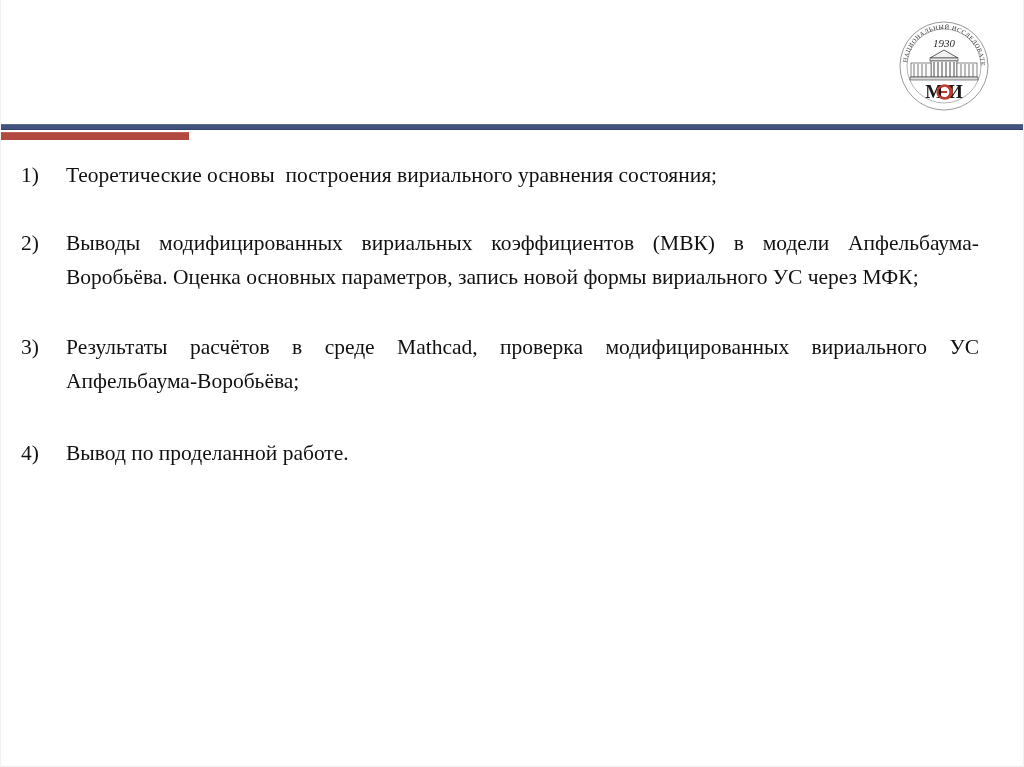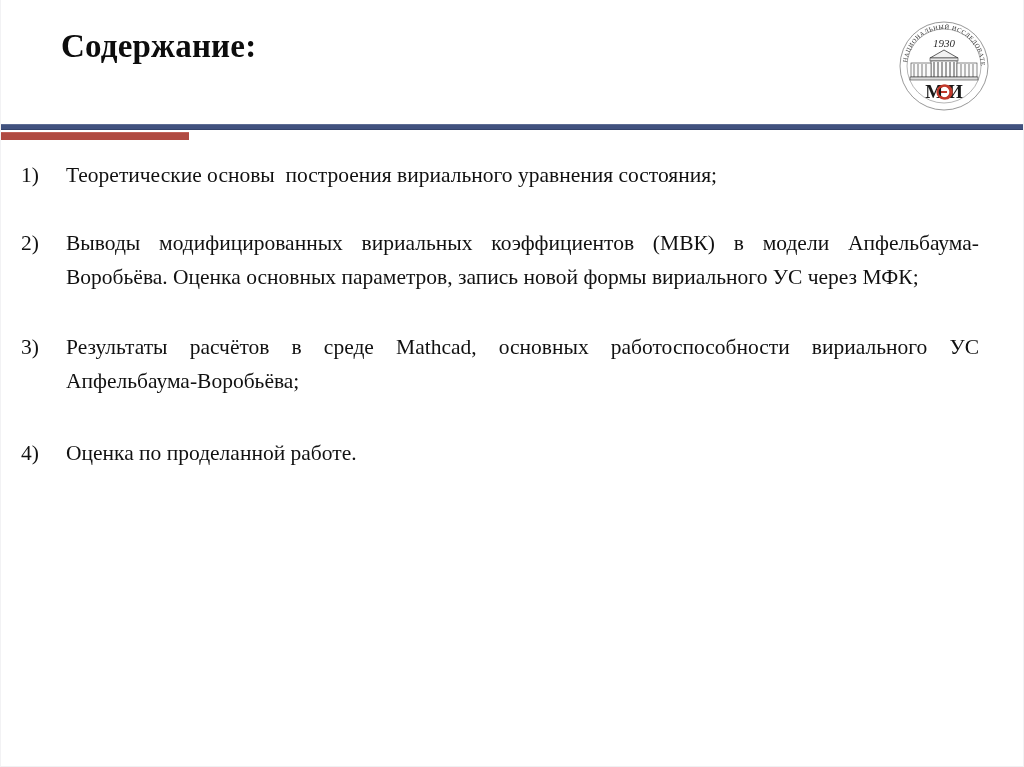--- a/index.html
+++ b/index.html
@@ -100,21 +100,20 @@
   }
   .gap-1 { height: 34px; }
   .gap-2 { height: 36px; }
   .gap-3 { height: 38px; }
 </style>
 </head>
 <body>
 
 <div class="slide">
 
-  <div class="title">Содержание:</div>
 
   <div class="logo">
     <svg width="100" height="100" viewBox="0 0 100 100">
 
       <circle cx="50" cy="50" r="44" fill="none" stroke="#6b6b6b" stroke-width="0.7"></circle>
       <circle cx="50" cy="50" r="37" fill="none" stroke="#6b6b6b" stroke-width="0.5"></circle>
       <defs>
         <path id="arcTop" d="M 13,50 A 37,37 0 0 1 87,50"></path>
       </defs>
       <text font-family="'Liberation Serif', serif" font-size="6.2" fill="#2b2b2b" letter-spacing="0.55">
@@ -175,25 +174,25 @@
 
     <div class="item">
       <span class="marker">2)</span>
       <span class="body">Выводы модифицированных вириальных коэффициентов (МВК) в модели Апфельбаума-Воробьёва. Оценка основных параметров, запись новой формы вириального УС через МФК;</span>
     </div>
 
     <div class="gap-2"></div>
 
     <div class="item">
       <span class="marker">3)</span>
-      <span class="body">Результаты расчётов в среде Mathcad, основных работоспособности вириального УС Апфельбаума-Воробьёва;</span>
+      <span class="body">Результаты расчётов в среде Mathcad, проверка модифицированных вириального УС Апфельбаума-Воробьёва;</span>
     </div>
 
     <div class="gap-3"></div>
 
     <div class="item nojustify">
       <span class="marker">4)</span>
-      <span class="body">Оценка по проделанной работе.</span>
+      <span class="body">Вывод по проделанной работе.</span>
     </div>
 
   </div>
 
 </div>
 
 </body></html>

